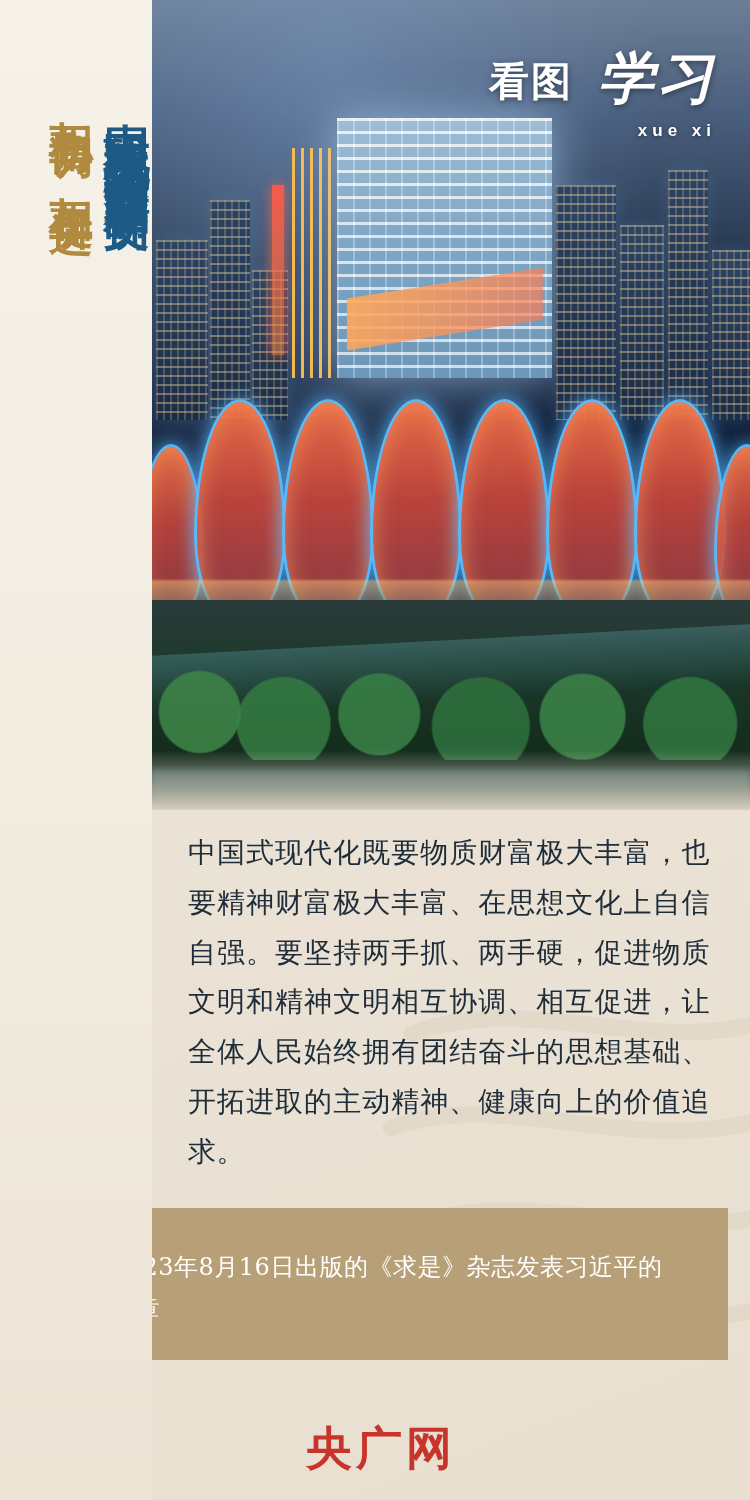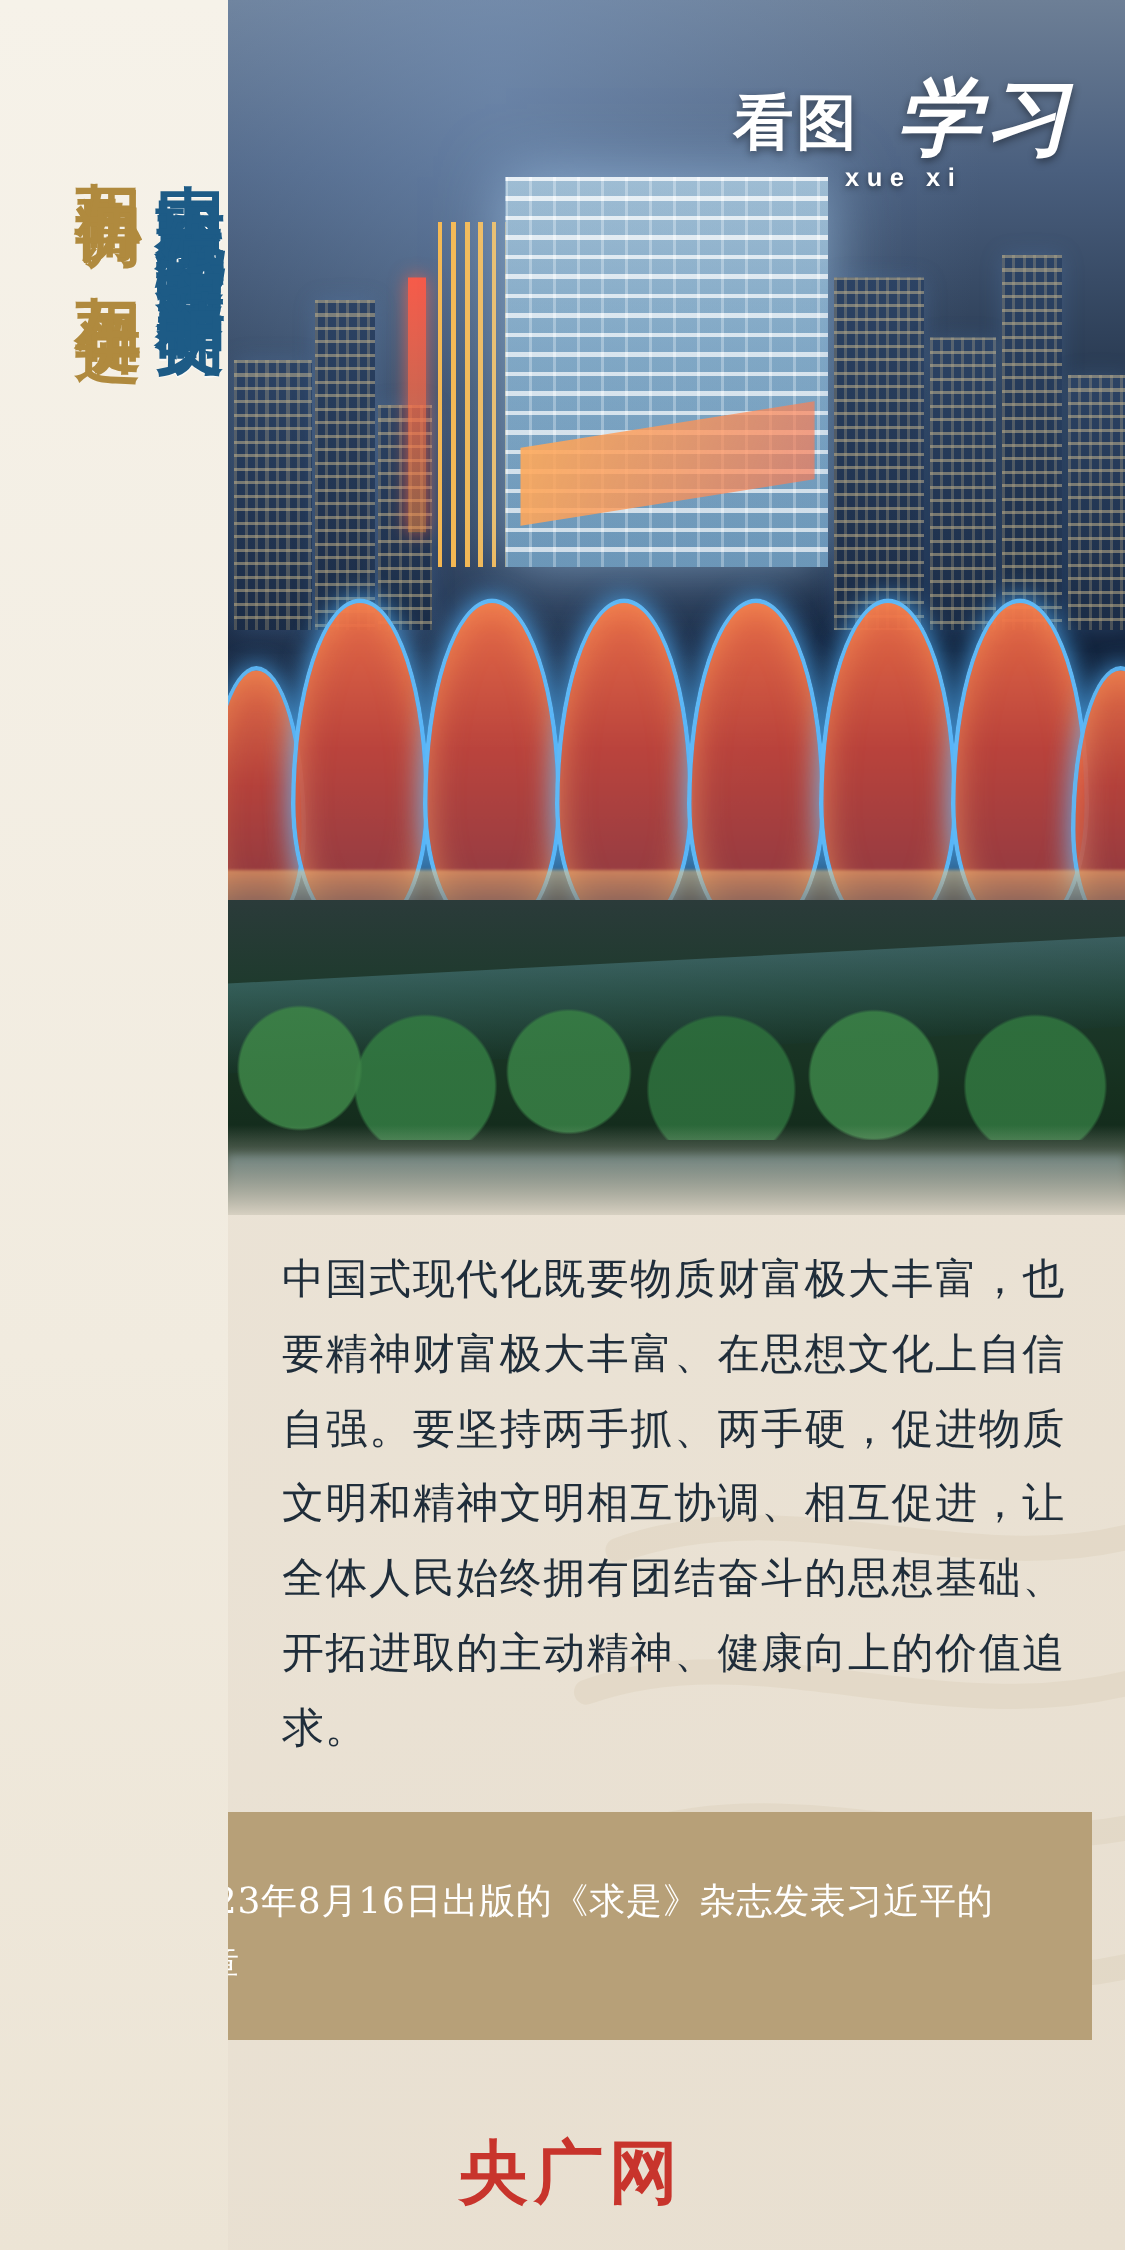--- a/index.html
+++ b/index.html
@@ -228,26 +228,25 @@
   .logo-xue {
     font-family: Liberation Mono, monospace;
     font-size: 56px;
     font-weight: bold;
     font-style: italic;
     letter-spacing: 3px;
     line-height: 0.95;
     text-shadow: 0 2px 6px rgba(0,0,0,0.45);
   }
   .logo-pinyin {
-    margin-top: 0;
+    margin-top: 12px;
     font-size: 17px;
     letter-spacing: 5px;
     font-weight: bold;
     text-shadow: 0 1px 4px rgba(0,0,0,0.5);
-    text-align: center;
   }
 
   
   .quote {
     position: absolute;
     left: 188px;
     top: 828px;
     width: 522px;
     font-family: "DejaVu Serif", "Liberation Serif", serif;
     font-size: 28px;

